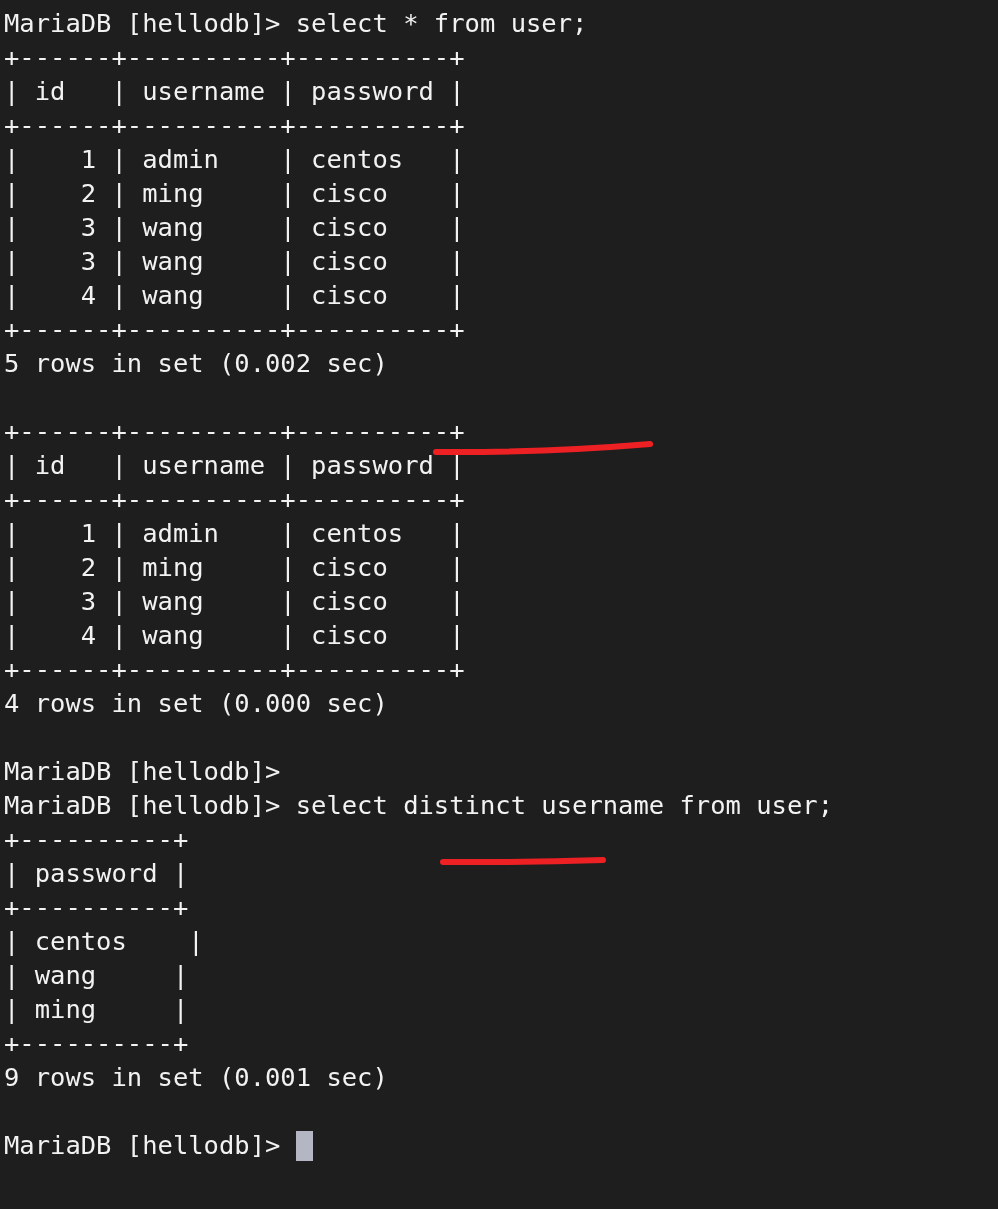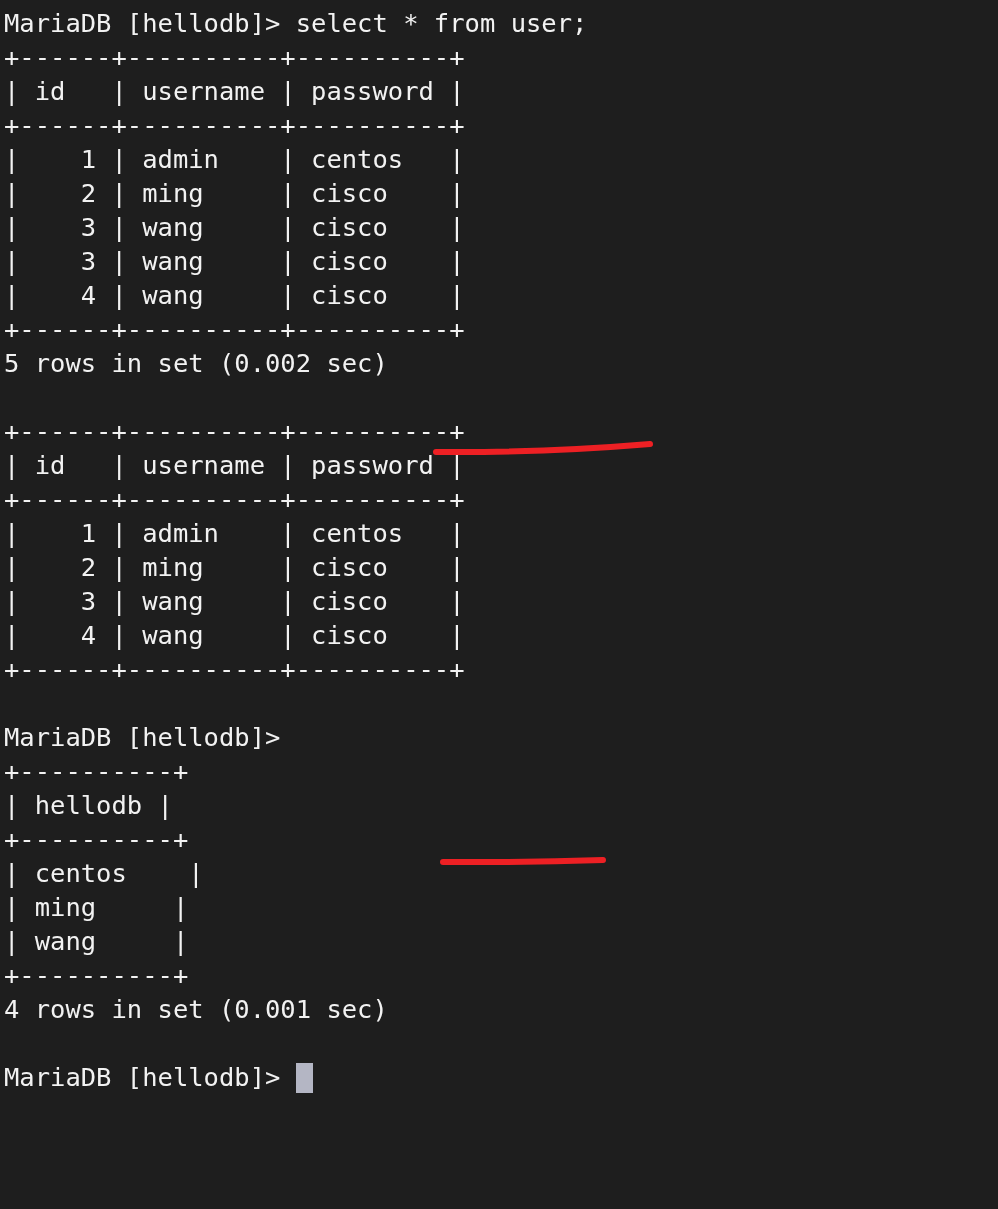--- a/index.html
+++ b/index.html
@@ -72,30 +72,32 @@
       <div class="line">5 rows in set (0.002 sec)</div>
       <div class="line blank"></div>
       <div class="line">+------+----------+----------+</div>
       <div class="line">| id   | username | password |</div>
       <div class="line">+------+----------+----------+</div>
       <div class="line">|    1 | admin    | centos   |</div>
       <div class="line">|    2 | ming     | cisco    |</div>
       <div class="line">|    3 | wang     | cisco    |</div>
       <div class="line">|    4 | wang     | cisco    |</div>
       <div class="line">+------+----------+----------+</div>
+      <div class="line">4 rows in set (0.000 sec)</div>
       <div class="line blank"></div>
       <div class="line">MariaDB [hellodb]&gt;</div>
+      <div class="line">MariaDB [hellodb]&gt; select distinct username from user;</div>
       <div class="line">+----------+</div>
-      <div class="line">| hellodb |</div>
+      <div class="line">| password |</div>
       <div class="line">+----------+</div>
       <div class="line">| centos    |</div>
+      <div class="line">| wang     |</div>
       <div class="line">| ming     |</div>
-      <div class="line">| wang     |</div>
       <div class="line">+----------+</div>
-      <div class="line">4 rows in set (0.001 sec)</div>
+      <div class="line">9 rows in set (0.001 sec)</div>
       <div class="line blank"></div>
     </div>
 
   <div class="line cursor-line"><span>MariaDB [hellodb]&gt; </span><span class="cursor-block"></span></div>
 
   <svg class="annot-layer" width="998" height="1209" viewBox="0 0 998 1209">
     <path id="annot-0" fill="none" stroke="#ed2024" stroke-width="6" stroke-linecap="round" d="M 436 452 Q 543 453 650 444"></path>
     <path id="annot-1" fill="none" stroke="#ed2024" stroke-width="6" stroke-linecap="round" d="M 443 862 Q 523 862.5 603 860"></path>
   </svg>
 

